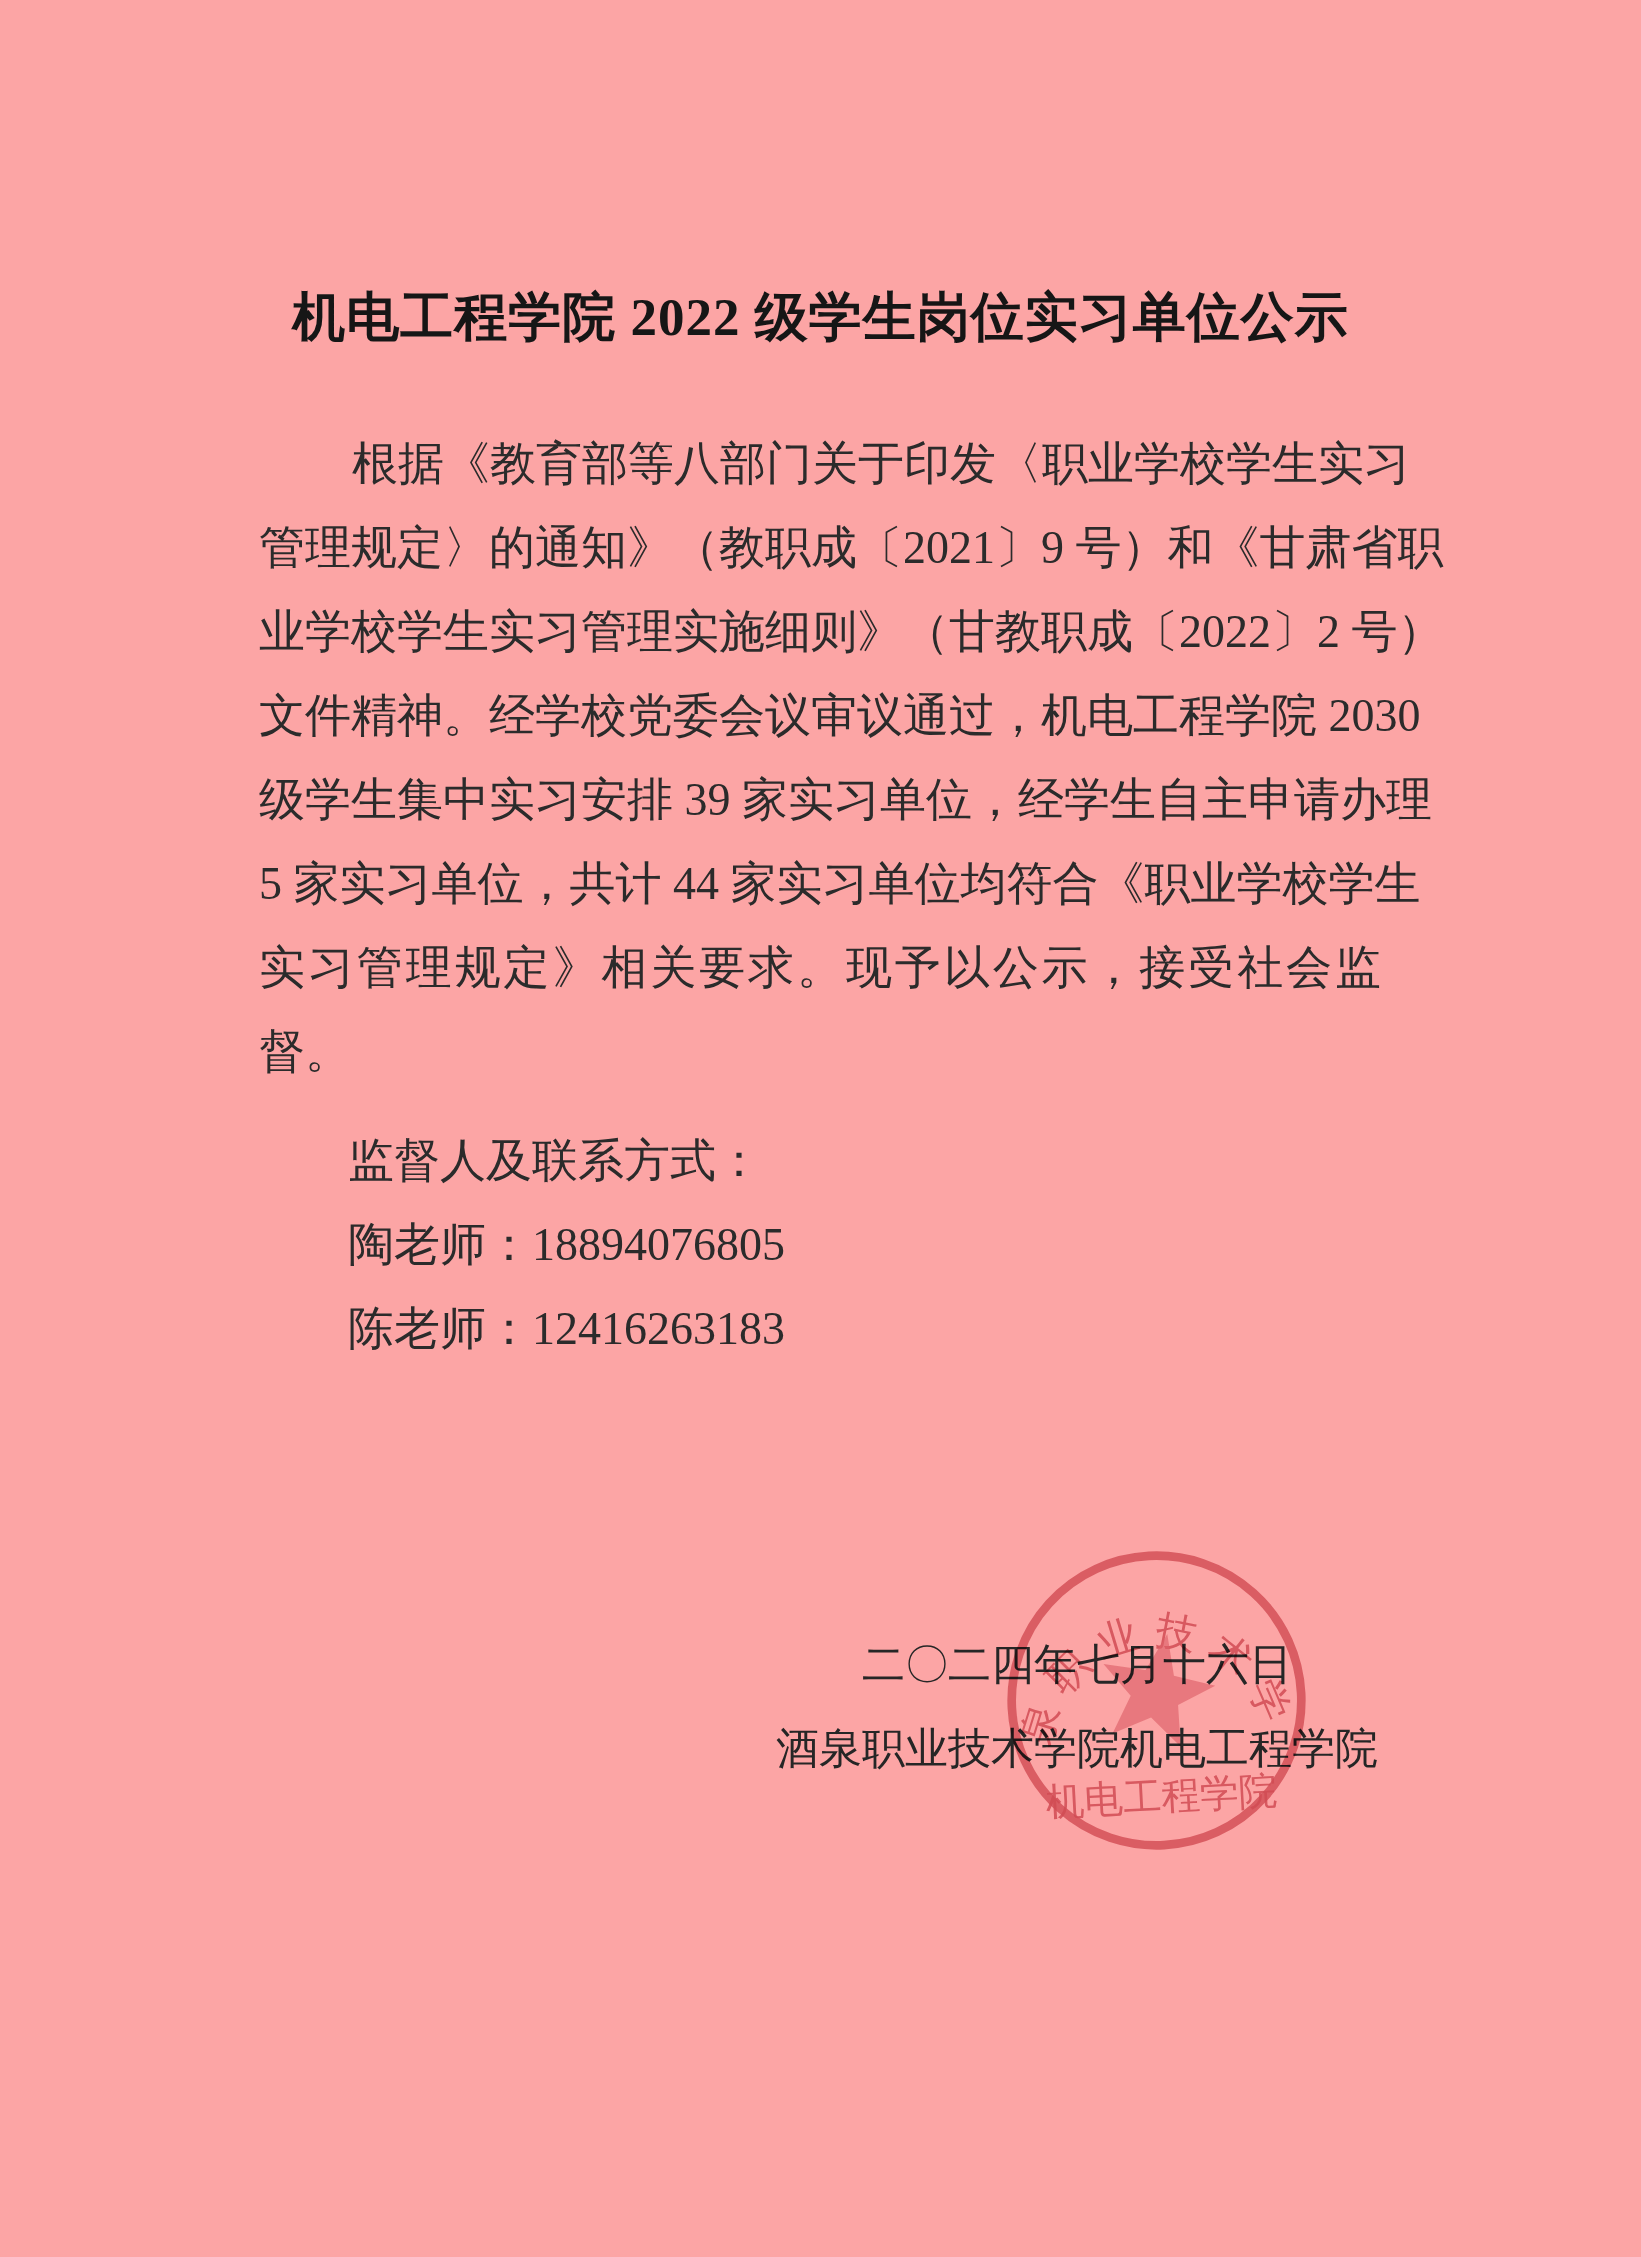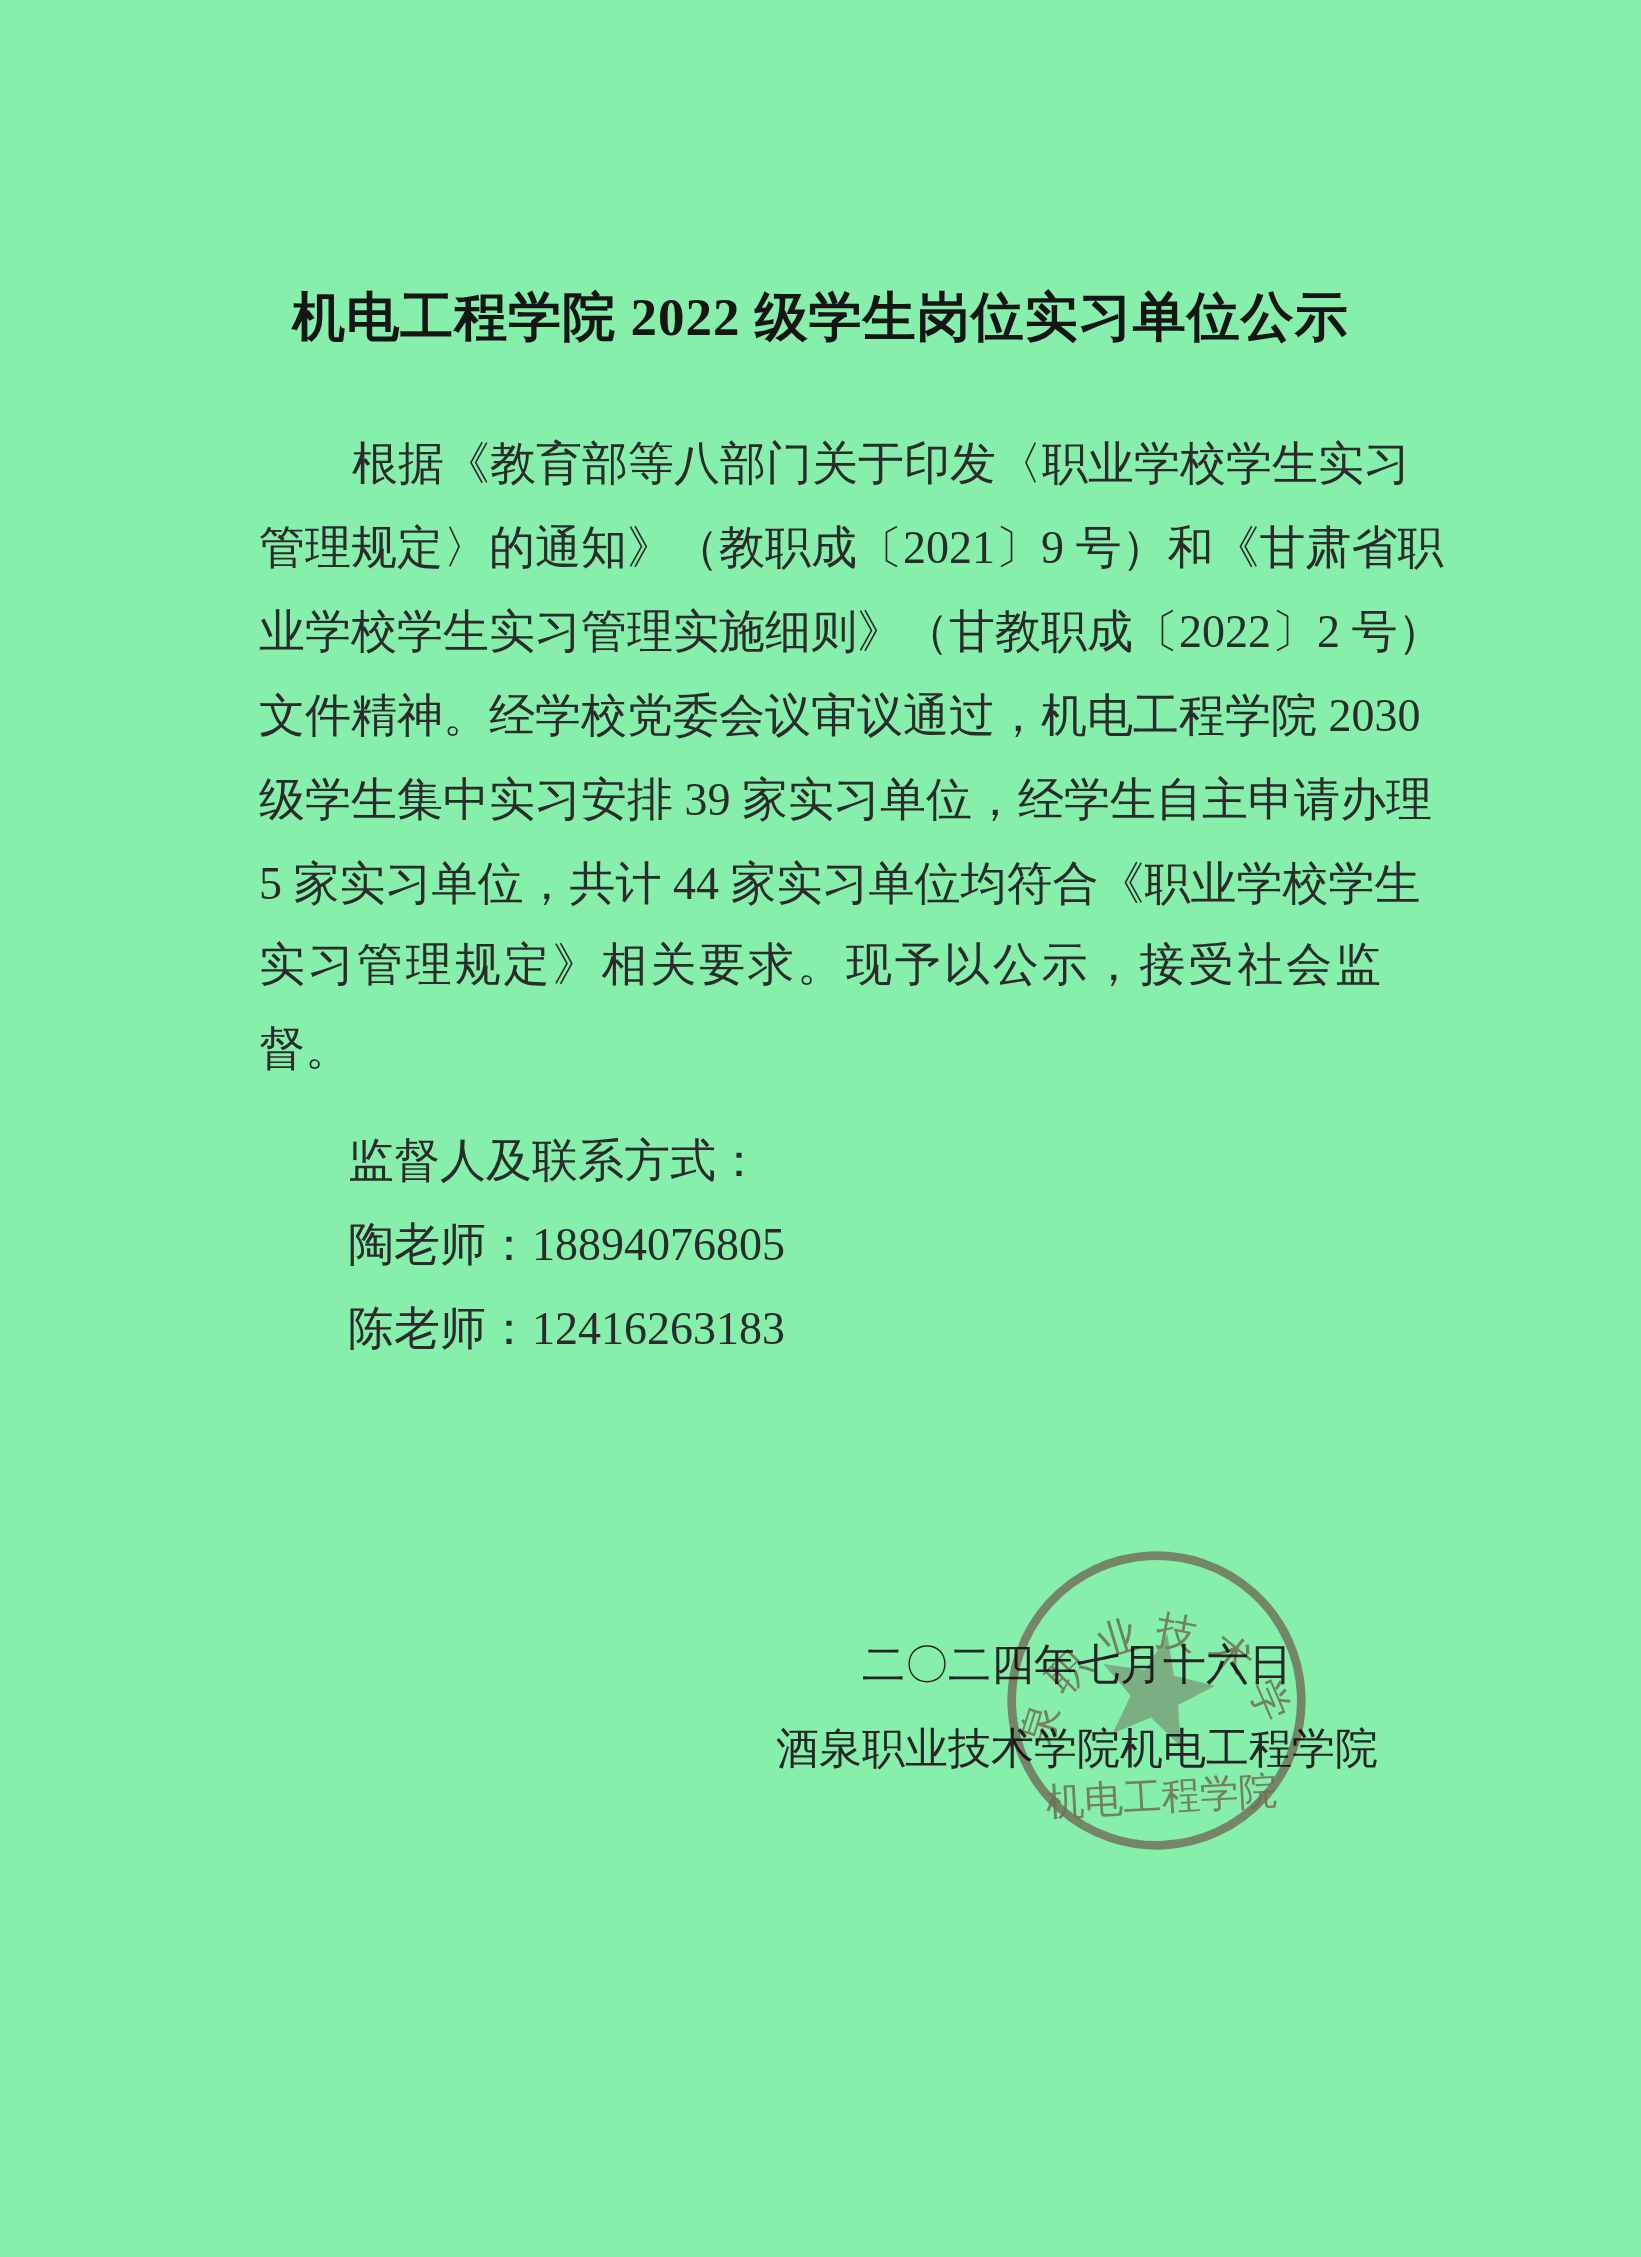--- a/index.html
+++ b/index.html
@@ -1,20 +1,20 @@
 <!DOCTYPE html>
 <html><head>
 <meta charset="utf-8">
 <style>
   html,body { margin:0; padding:0; background:#e8e8e8; }
   .page {
     position:relative;
     width:1641px; height:2257px;
     margin:0 auto;
-    background:#86efac;
+    background:#fca5a5;
     font-family:"Liberation Serif","DejaVu Serif",serif;
     color:#2b2b2b;
     overflow:hidden;
   }
   .doc-title {
     position:absolute; top:288px; left:0; right:0;
     text-align:center;
     font-size:53px; line-height:58px;
     font-weight:700; color:#161616;
     letter-spacing:1px;
@@ -23,21 +23,21 @@
     position:absolute; top:422px; left:259px; width:1122px;
     font-size:46px; line-height:84px;
   }
   .body-line {
     text-align:justify;
     text-align-last:justify;
     text-justify:inter-ideograph;
     white-space:nowrap;
   }
   .body-line.indent { text-indent:93px; }
-  .body-line.last { text-align-last:left; white-space:normal;font-family:Liberation Mono, monospace; }
+  .body-line.last { text-align-last:left; white-space:normal; }
   .contact-block {
     position:absolute; top:1119px; left:259px; width:1122px;
     font-size:46px; line-height:84px;
   }
   .contact-line { padding-left:89px; }
   .signature-block {
     position:absolute; top:1623px; right:263px;
     text-align:center;
     font-size:43px; line-height:84px;
     color:#262626;

